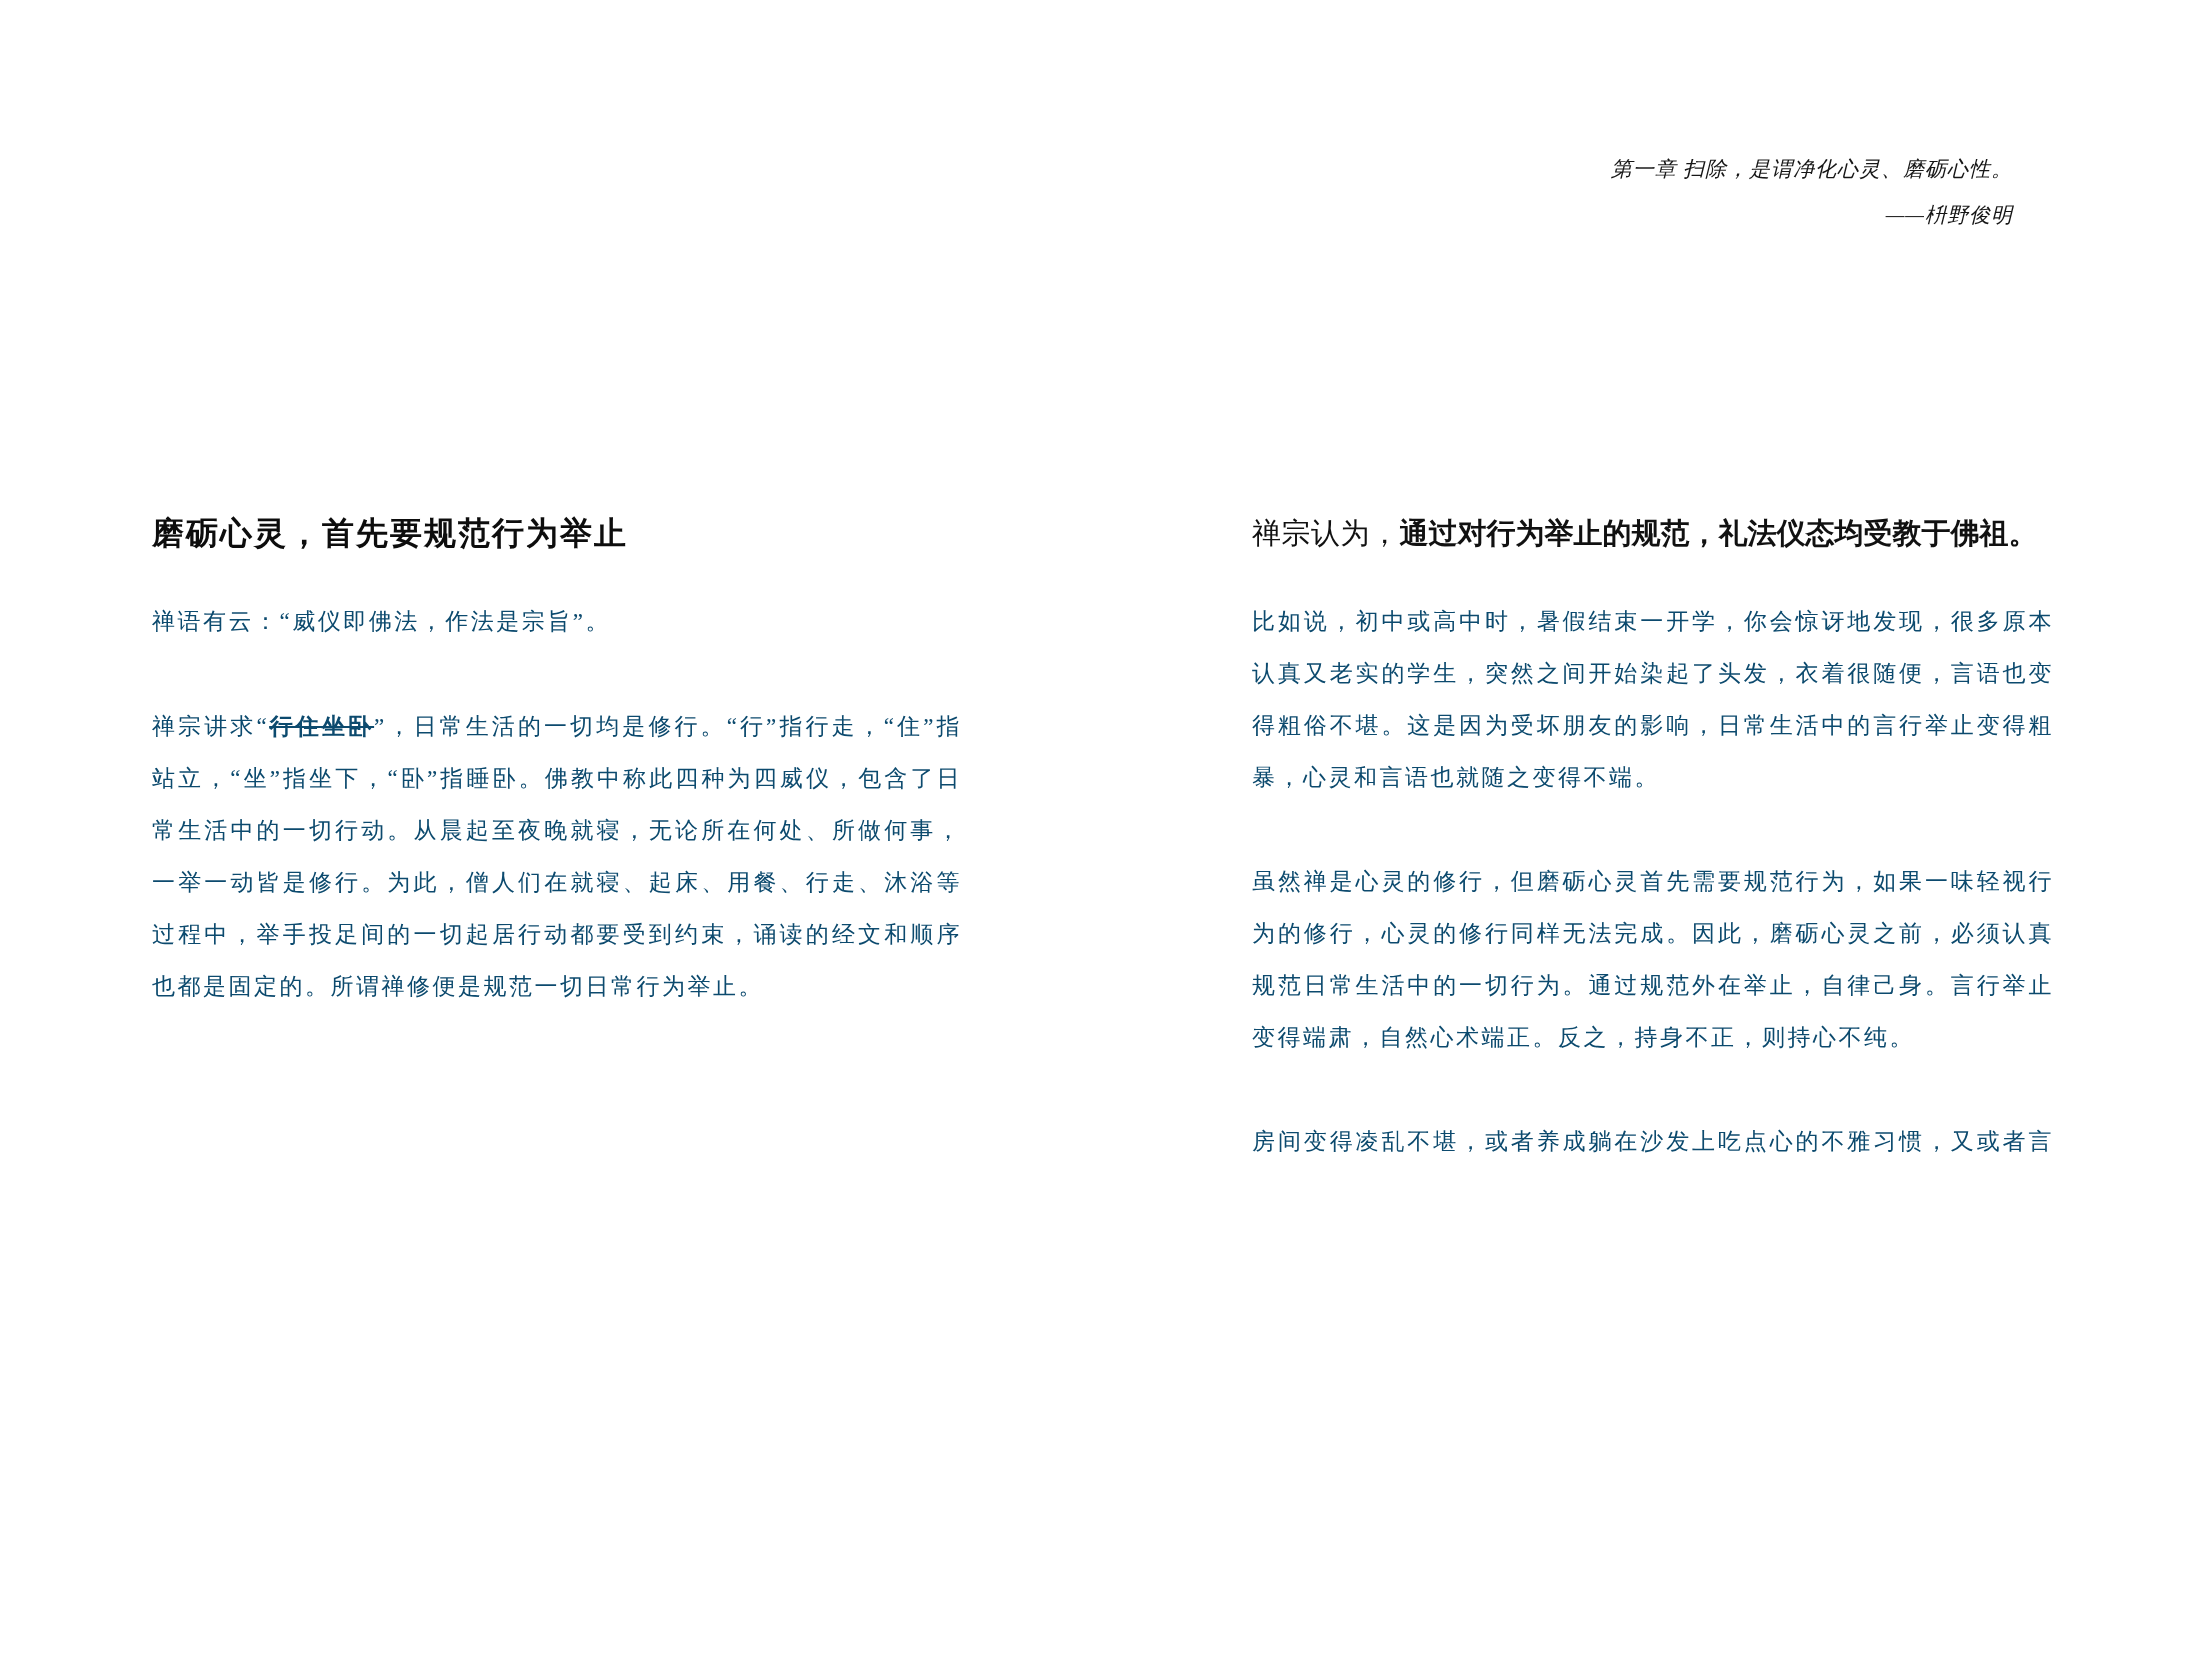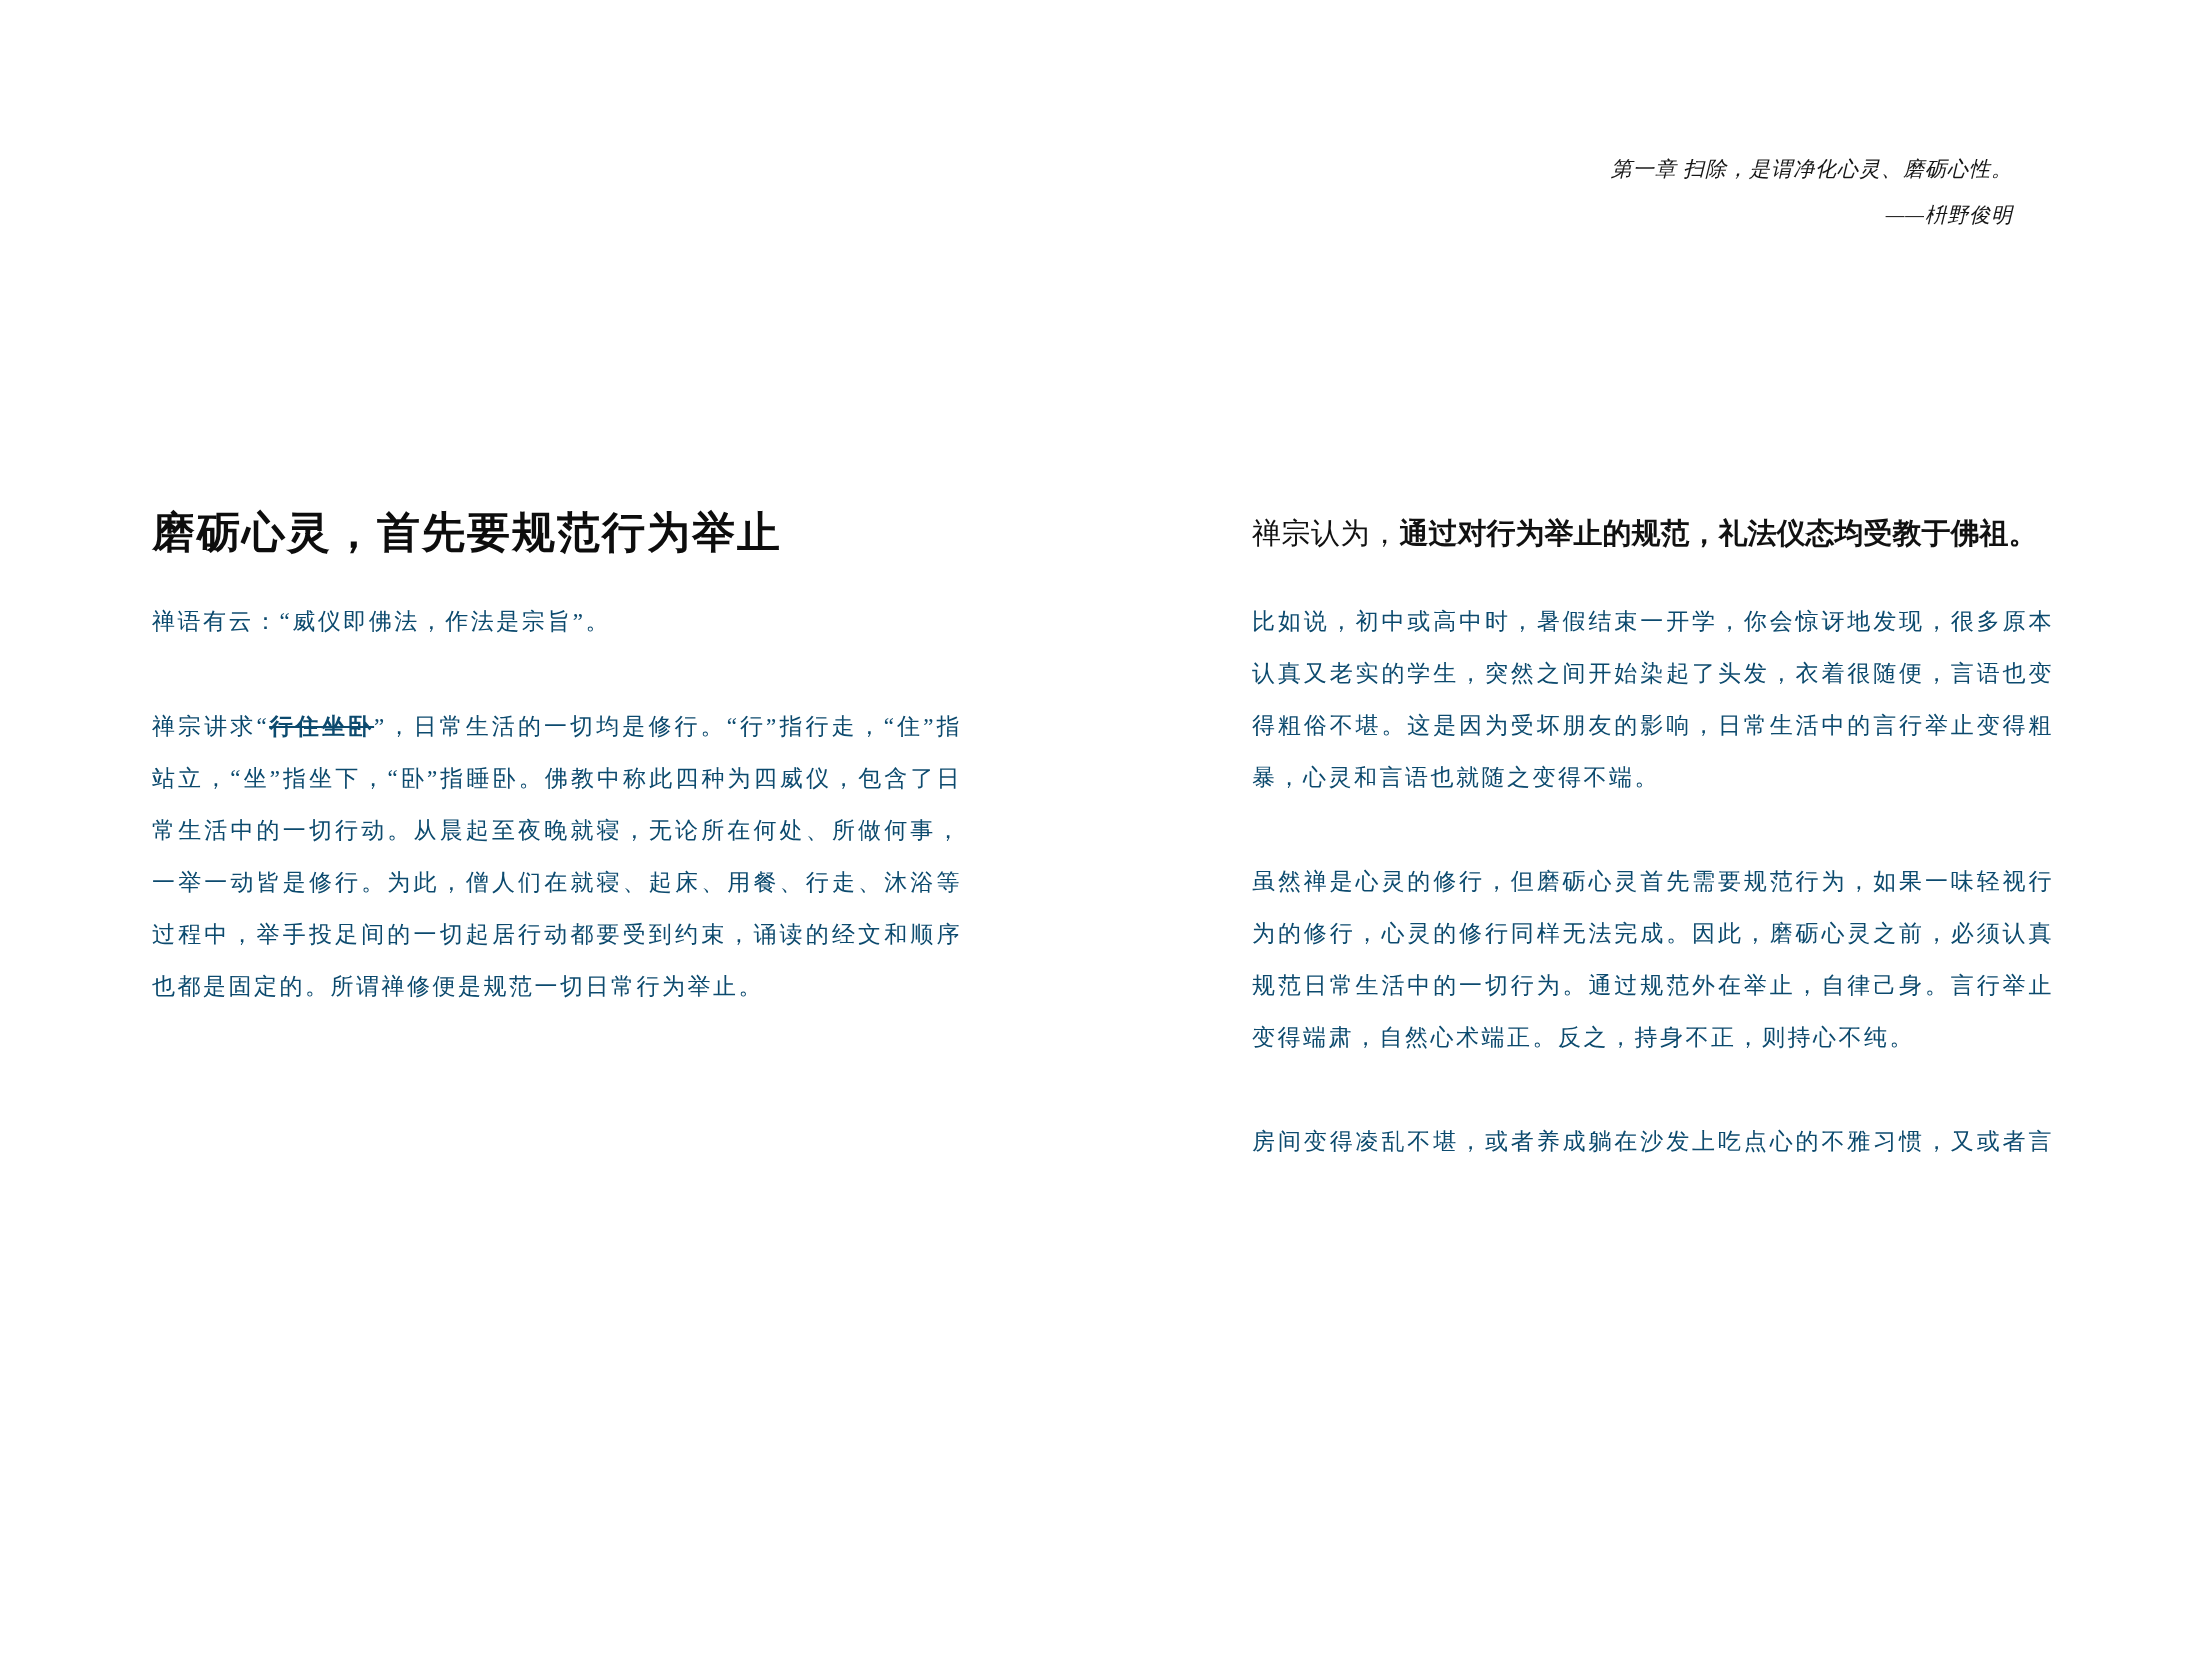--- a/index.html
+++ b/index.html
@@ -32,21 +32,21 @@
 
   
   .page-col {
     position: absolute;
     top: 504px;
   }
   .left-col  { left: 152px;  width: 810px; }
   .right-col { left: 1252px; width: 802px; }
 
   .section-heading {
-    font-size: 43px;
+    font-size: 32px;
     font-weight: bold;
     line-height: 58px;
     letter-spacing: 2px;
     margin: 0 0 34px 0;
     color: #0d0d0d;
   }
 
   .lead-para {
     font-size: 29px;
     line-height: 58px;

